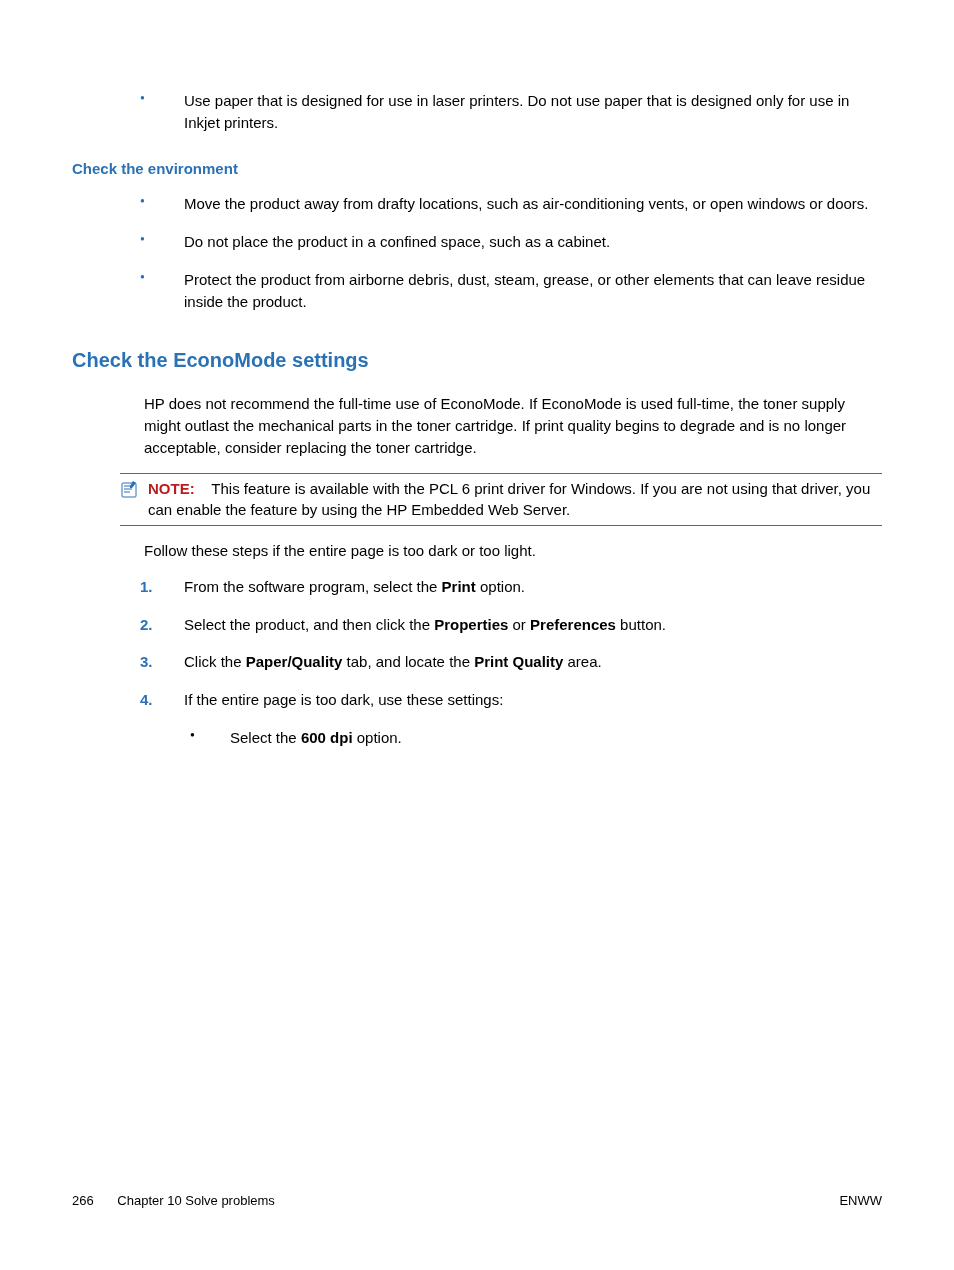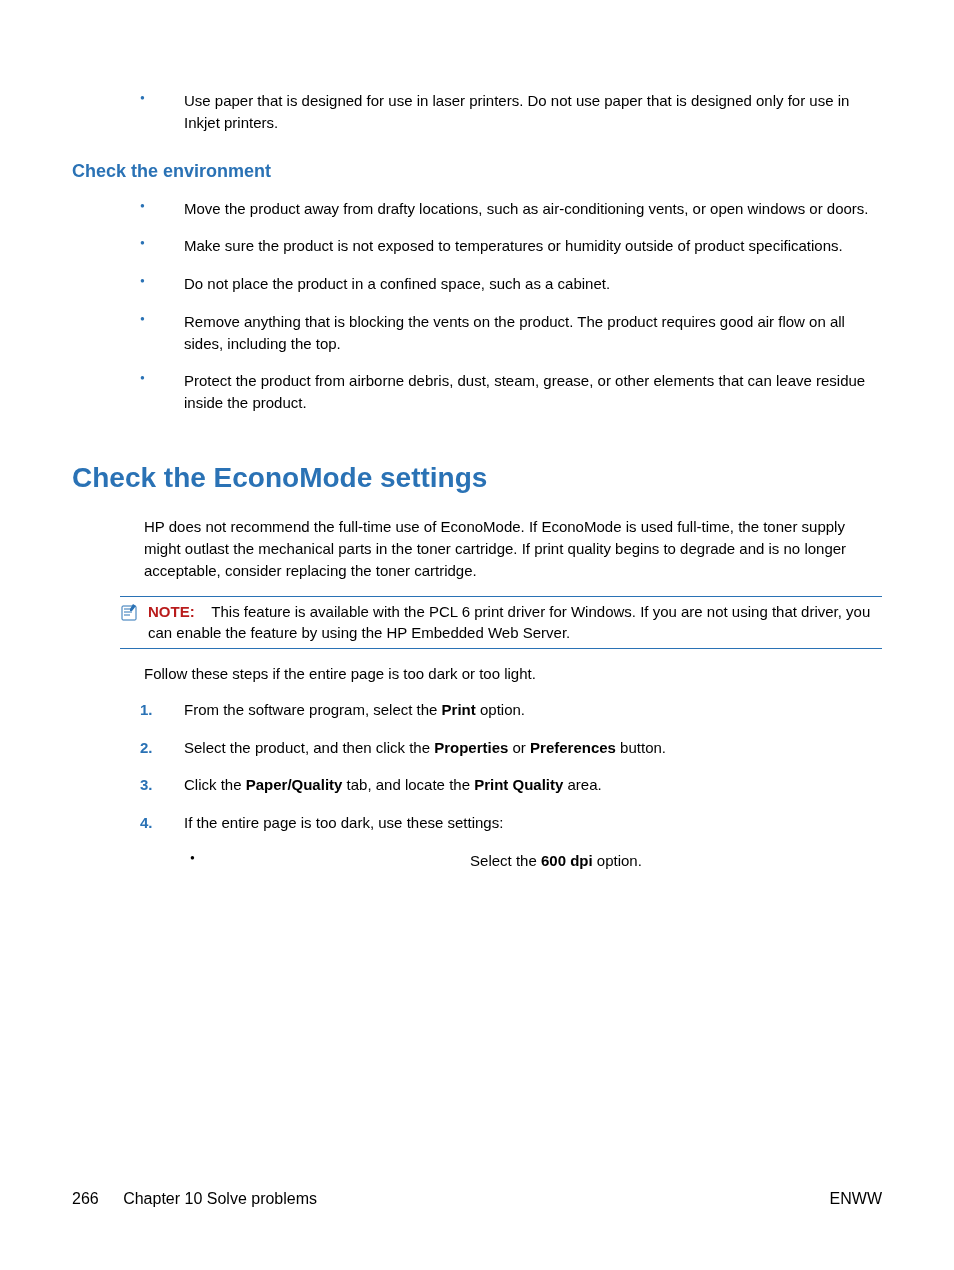--- a/index.html
+++ b/index.html
@@ -19,28 +19,28 @@
     height: 100%;
     position: relative;
   }
   .content {
     font-size: 15px;
     line-height: 1.45;
   }
   h3.sub {
     color: #2a72b5;
     font-weight: bold;
-    font-size: 18px;
+    font-size: 15px;
     margin: 24px 0 14px 0;
   }
   h2.main {
     color: #2a72b5;
     font-weight: bold;
-    font-size: 28px;
-    margin: 44px 0 18px 0;
+    font-size: 20px;
+    margin: 34px 0 18px 0;
   }
   ul.bullets {
     list-style: none;
     padding: 0;
     margin: 0 0 0 68px;
   }
   ul.bullets > li {
     position: relative;
     padding-left: 44px;
     margin-bottom: 16px;
@@ -50,21 +50,20 @@
     position: absolute;
     left: 0;
     top: 2px;
     color: #2a72b5;
     font-size: 8px;
   }
   ul.sub-bullets {
     list-style: none;
     padding: 0;
     margin: 16px 0 0 118px;
-    text-align: center;
   }
   ul.sub-bullets > li {
     position: relative;
     padding-left: 40px;
     margin-bottom: 14px;
   }
   ul.sub-bullets > li::before {
     content: "●";
     position: absolute;
     left: 0;
@@ -116,21 +115,21 @@
   .note-label {
     color: #b91c1c;
     font-weight: bold;
   }
   strong { font-weight: bold; }
   .footer {
     position: absolute;
     bottom: 62px;
     left: 72px;
     right: 72px;
-    font-size: 16px;
+    font-size: 13px;
     display: flex;
     justify-content: space-between;
   }
   .footer .left { display: inline; }
   .footer .page-num { margin-right: 20px; }
 </style>
 </head>
 <body>
 
 <div class="page">
@@ -138,23 +137,21 @@
 
     <ul class="bullets">
       <li><span>Use paper that is designed for use in laser printers. Do not use paper that is designed only for use in Inkjet printers.</span></li>
     </ul>
 
     <h3 class="sub">Check the environment</h3>
 
 
     <ul class="bullets">
       <li><span>Move the product away from drafty locations, such as air-conditioning vents, or open windows or doors.</span></li>
-      <li><span>Make sure the product is not exposed to temperatures or humidity outside of product specifications.</span></li>
       <li><span>Do not place the product in a confined space, such as a cabinet.</span></li>
-      <li><span>Remove anything that is blocking the vents on the product. The product requires good air flow on all sides, including the top.</span></li>
       <li><span>Protect the product from airborne debris, dust, steam, grease, or other elements that can leave residue inside the product.</span></li>
     </ul>
 
     <h2 class="main">Check the EconoMode settings</h2>
 
     <p class="body">HP does not recommend the full-time use of EconoMode. If EconoMode is used full-time, the toner supply might outlast the mechanical parts in the toner cartridge. If print quality begins to degrade and is no longer acceptable, consider replacing the toner cartridge.</p>
 
     <div class="note-box">
       <div class="note-inner">
         <span class="note-icon">

